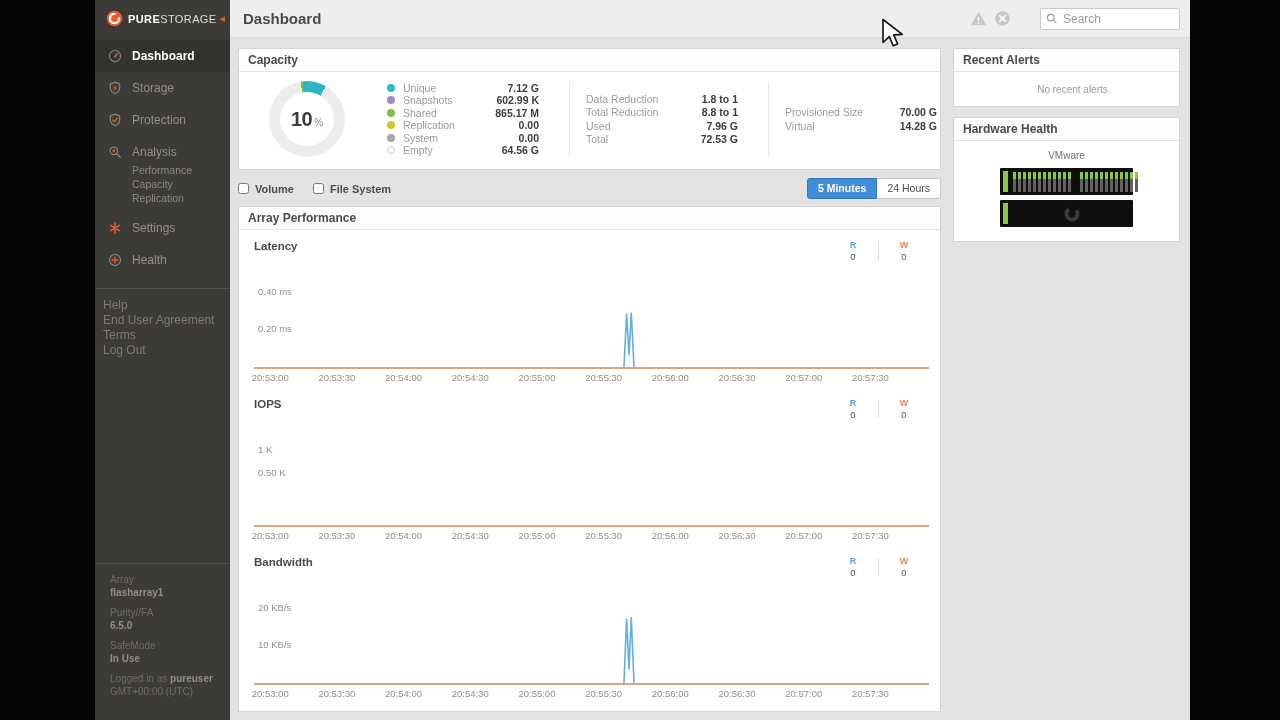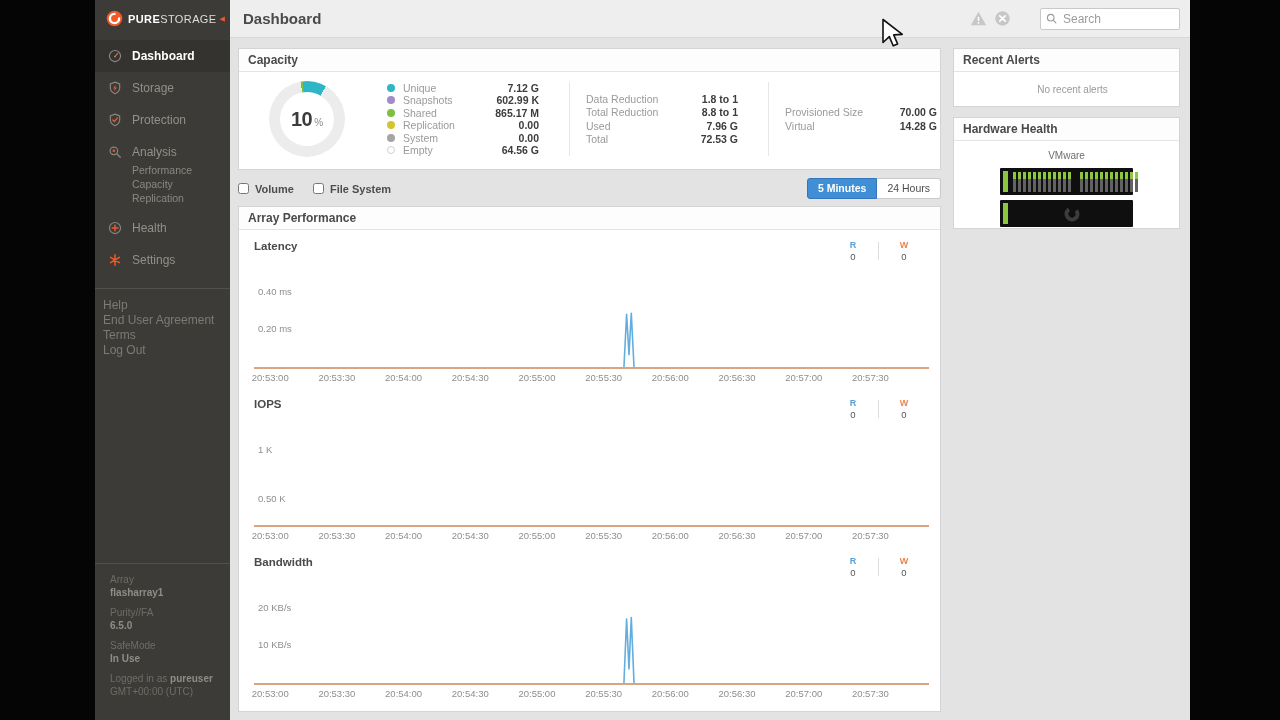--- a/index.html
+++ b/index.html
@@ -89,21 +89,21 @@
   .rw-val{font-size:9.5px;color:#555;}
   .rw-sep{width:1px;height:18px;background:#ddd;}
   .chart-plot{position:relative;height:102px;margin:2px 11px 0 15px;}
   .chart-plot svg{position:absolute;inset:0;width:100%;height:100%;}
   .ytick{position:absolute;left:4px;font-size:9.5px;color:#8e8e8e;}
   .chart-xaxis{position:relative;height:14px;margin:3px 11px 0 15px;}
   .xtick{position:absolute;top:0;font-size:9.5px;color:#8e8e8e;transform:translateX(-50%);white-space:nowrap;}
 
   
   .alerts-body{height:34px;display:flex;align-items:center;justify-content:center;font-size:10px;color:#9a9a9a;padding-left:12px;}
-  .hw-body{padding:5px 0 1px;}
+  .hw-body{padding:5px 0 14px;}
   .hw-host{text-align:center;font-size:10px;color:#6e6e6e;margin:4px 0 7px;}
   .chassis{width:133px;margin:0 auto;}
   .shelf{background:#0f0f0f;height:27px;display:flex;align-items:center;padding:0 3px;border-radius:1px;}
   .shelf + .shelf{margin-top:5px;}
   .psu{width:5px;height:21px;background:#8dc63f;margin-right:5px;flex-shrink:0;}
   .slots{display:flex;gap:2px;align-items:center;height:21px;}
   .slot{width:3px;height:20px;background:linear-gradient(#8dc63f 0 7px,#626262 7px 100%);}
   .slot-gap{width:5px;flex-shrink:0;}
   .shelf-logo{margin:0 auto;display:flex;}
 
@@ -167,33 +167,33 @@
             <span>Analysis</span>
           </div>
           <div class="sub">
             <div class="sub-item">Performance</div>
             <div class="sub-item">Capacity</div>
             <div class="sub-item">Replication</div>
           </div>
           <div class="nav-item">
             <span class="nav-icon">
               <svg viewBox="0 0 24 24" width="14" height="14">
-                <circle cx="12" cy="12" r="9.5" fill="none" stroke="#8a8781" stroke-width="2"></circle>
-                <path d="M12 7 V17 M7 12 H17" stroke="#f05a28" stroke-width="2.4" stroke-linecap="round"></path>
-              </svg>
-            </span>
-            <span>Health</span>
+                <path d="M12 3 V21 M4.5 7.5 L19.5 16.5 M19.5 7.5 L4.5 16.5" stroke="#f05a28" stroke-width="2.6" stroke-linecap="round"></path>
+              </svg>
+            </span>
+            <span>Settings</span>
           </div>
           <div class="nav-item">
             <span class="nav-icon">
               <svg viewBox="0 0 24 24" width="14" height="14">
-                <path d="M12 3 V21 M4.5 7.5 L19.5 16.5 M19.5 7.5 L4.5 16.5" stroke="#f05a28" stroke-width="2.6" stroke-linecap="round"></path>
-              </svg>
-            </span>
-            <span>Settings</span>
+                <circle cx="12" cy="12" r="9.5" fill="none" stroke="#8a8781" stroke-width="2"></circle>
+                <path d="M12 7 V17 M7 12 H17" stroke="#f05a28" stroke-width="2.4" stroke-linecap="round"></path>
+              </svg>
+            </span>
+            <span>Health</span>
           </div>
         </div>
 
       <div class="side-sep"></div>
       <div>
           <div class="side-link">Help</div>
           <div class="side-link">End User Agreement</div>
           <div class="side-link">Terms</div>
           <div class="side-link">Log Out</div>
         </div>
@@ -398,21 +398,21 @@
                         <span class="rw-val">0</span>
                       </div>
                   </div>
                 </div>
                 <div class="chart-plot">
                     <svg viewBox="0 0 677 102" preserveAspectRatio="none">
                       <polyline points="0.0,101.0 677.0,101.0" fill="none" stroke="#64aedd" stroke-width="1.6" stroke-linejoin="round" vector-effect="non-scaling-stroke"></polyline>
                       <polyline points="0.0,101.0 677.0,101.0" fill="none" stroke="#d8a583" stroke-width="2" stroke-linejoin="round" vector-effect="non-scaling-stroke"></polyline>
                     </svg>
                     <div class="ytick" style="top: 18.812px;">1 K</div>
-                    <div class="ytick" style="top: 68px;">0.50 K</div>
+                    <div class="ytick" style="top: 42px;">0.50 K</div>
                   </div>
                 <div class="chart-xaxis">
                     <div class="xtick" style="left: 2.4%;">20:53:00</div>
                     <div class="xtick" style="left: 12.28%;">20:53:30</div>
                     <div class="xtick" style="left: 22.16%;">20:54:00</div>
                     <div class="xtick" style="left: 32.04%;">20:54:30</div>
                     <div class="xtick" style="left: 41.92%;">20:55:00</div>
                     <div class="xtick" style="left: 51.8%;">20:55:30</div>
                     <div class="xtick" style="left: 61.68%;">20:56:00</div>
                     <div class="xtick" style="left: 71.56%;">20:56:30</div>

